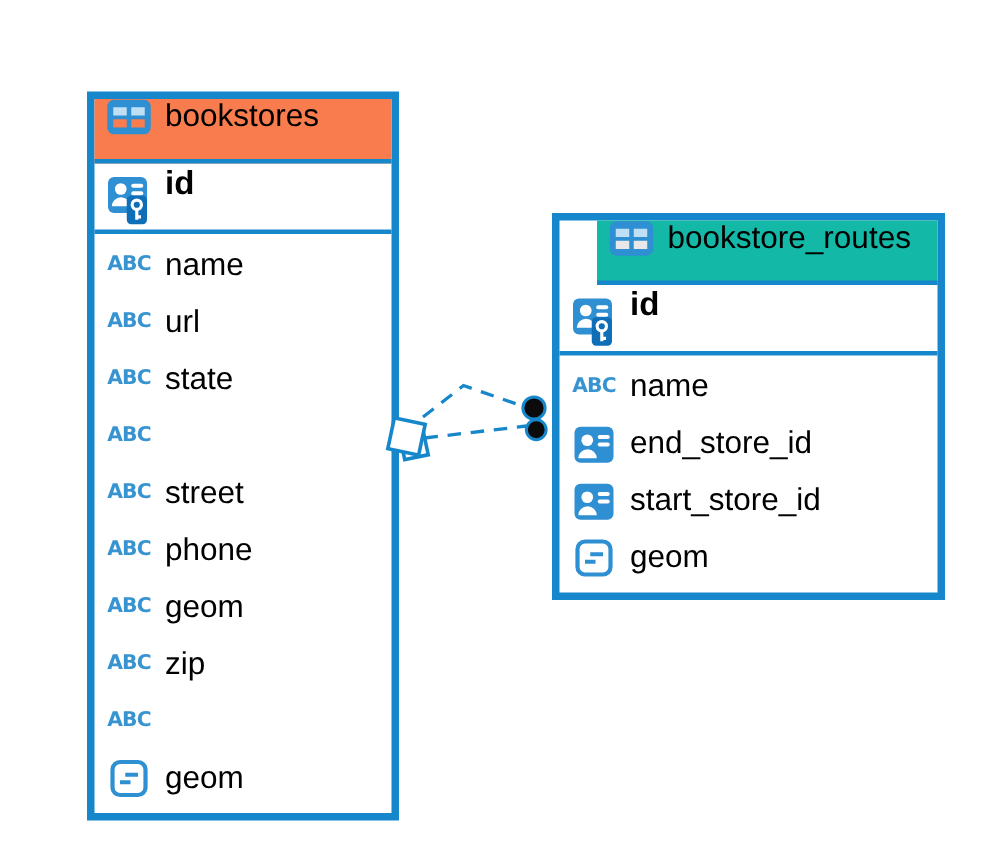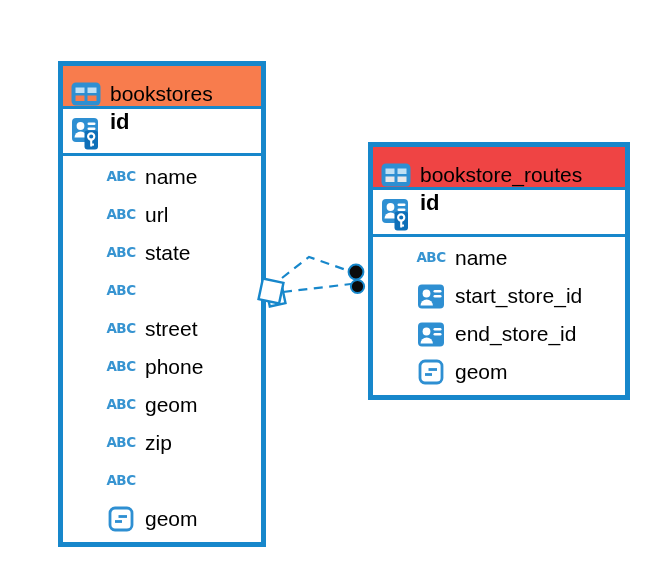--- a/index.html
+++ b/index.html
@@ -17,48 +17,47 @@
     box-sizing: border-box;
     background: #fff;
     border: 5px solid #1787CB;
     display: flex;
     flex-direction: column;
   }
   #tbl-bookstores { left: 58px; top: 61px; width: 208px; }
   #tbl-routes     { left: 368px; top: 142px; width: 262px; }
 
   .table-header {
-    display: flex; align-items: flex-end;
+    display: flex; align-items: flex-start;
     gap: 9px; padding: 0 8px;
     height: 40px;
     border-bottom: 3px solid #1787CB;
     font-size: 21px;
     font-weight: 400;
     white-space: nowrap;
   }
   .hdr-orange { background: #F87C4D; }
-  .hdr-gray   { background: #ef4444; }
+  .hdr-gray   { background: #14b8a6; margin-left: 25px; }
   .hdr-orange .cell-b { fill: #F87C4D; }
   .hdr-gray   .cell-b { fill: #E8E8E9; }
 
   .pk-row {
     display: flex; 
     gap: 9px; padding: 0 8px;
     height: 44px;
     border-bottom: 3px solid #1787CB;
     font-size: 22px;
     font-weight: 700;
   }
   .tbl-body { padding: 2px 8px 4px 8px; }
   .col-row {
     display: flex; align-items: center;
     gap: 9px; height: 38px;
     font-size: 21px;
     white-space: nowrap;
-    margin-left: 35px;
   }
   .icon-cell {
     width: 30px; min-width: 30px;
     display: flex; justify-content: center; align-items: center;
     overflow: visible;
   }
   .abc-glyph {
     font-family: "DejaVu Sans", sans-serif;
     font-weight: 800;
     font-size: 13.5px;
@@ -231,33 +230,33 @@
       <div class="col-row">
         <span class="icon-cell">
           <svg width="28" height="25" viewBox="0 0 28 25">
             <rect x="1" y="0.5" width="26" height="24" rx="4" fill="#2E8FD2"></rect>
             <circle cx="9.5" cy="9.5" r="3.9" fill="#fff"></circle>
             <path d="M3.5 21.5 a6.2 6 0 0 1 12.4 0 z" fill="#fff"></path>
             <rect x="16.5" y="6" width="8" height="2.6" rx="1.3" fill="#fff"></rect>
             <rect x="16.5" y="11" width="8" height="2.6" rx="1.3" fill="#fff"></rect>
           </svg>
         </span>
-        <span>start_store_id</span>
+        <span>end_store_id</span>
       </div>
       <div class="col-row">
         <span class="icon-cell">
           <svg width="28" height="25" viewBox="0 0 28 25">
             <rect x="1" y="0.5" width="26" height="24" rx="4" fill="#2E8FD2"></rect>
             <circle cx="9.5" cy="9.5" r="3.9" fill="#fff"></circle>
             <path d="M3.5 21.5 a6.2 6 0 0 1 12.4 0 z" fill="#fff"></path>
             <rect x="16.5" y="6" width="8" height="2.6" rx="1.3" fill="#fff"></rect>
             <rect x="16.5" y="11" width="8" height="2.6" rx="1.3" fill="#fff"></rect>
           </svg>
         </span>
-        <span>end_store_id</span>
+        <span>start_store_id</span>
       </div>
       <div class="col-row">
         <span class="icon-cell">
           <svg width="26" height="26" viewBox="0 0 26 26">
             <rect x="2" y="2" width="22" height="22" rx="5" fill="none" stroke="#2E8FD2" stroke-width="2.8"></rect>
             <line x1="10.5" y1="10.5" x2="19" y2="10.5" stroke="#2E8FD2" stroke-width="2.8"></line>
             <line x1="7" y1="15.5" x2="14" y2="15.5" stroke="#2E8FD2" stroke-width="2.8"></line>
           </svg>
         </span>
         <span>geom</span>

